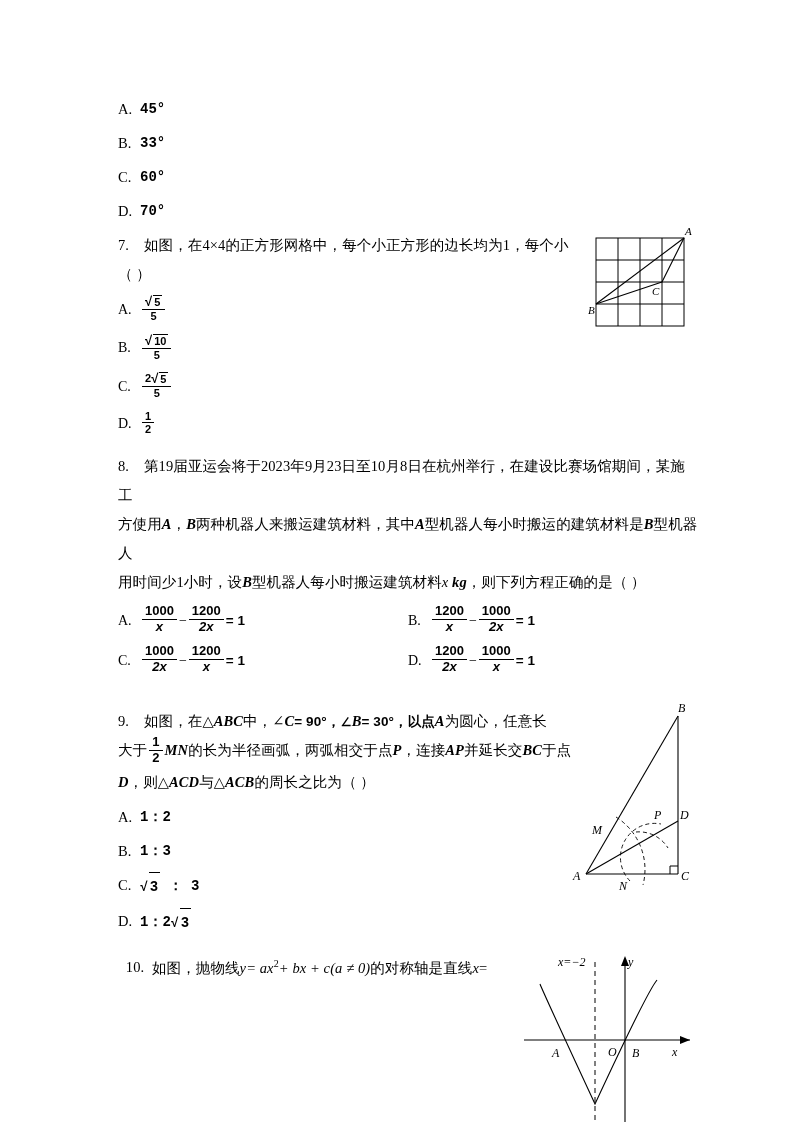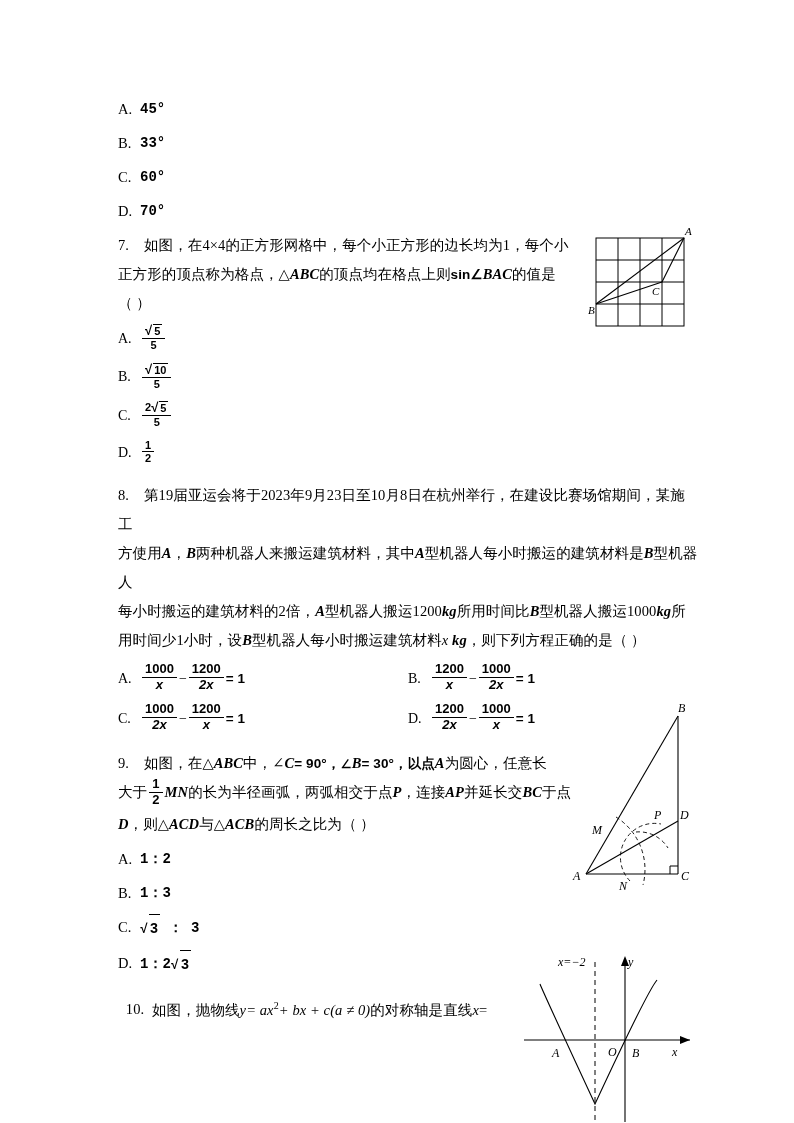--- a/index.html
+++ b/index.html
@@ -140,23 +140,20 @@
       <div class="opt-row">
         <span class="opt-letter">D.</span>
         <span class="opt-body">70°</span>
       </div>
     </div>
 
     <div class="q-block" style="margin-top:4px;">
       <p class="qline">
         <span class="qnum">7.</span><span>如图，在4×4的正方形网格中，每个小正方形的边长均为1，每个小</span>
       </p>
-      <p class="qline">
-        <span>正方形的顶点称为格点，</span><span>△</span><span class="mbi">ABC</span><span>的顶点均在格点上则</span><span class="mb">sin∠</span><span class="mbi">BAC</span><span>的值是</span>
-      </p>
       <p class="qline">（  ）</p>
 
       <div class="sub-opts">
         <div class="opt-frac-row" style="margin-top:2px;">
           <span class="opt-letter">A.</span>
           <span class="frac">
             <span class="num"><span class="radsign">√</span><span class="sqrt">5</span></span>
             <span class="den">5</span>
           </span>
         </div>
@@ -185,23 +182,20 @@
     </div>
 
     <div class="q-block" style="margin-top:14px;">
       <p class="qline">
         <span class="qnum">8.</span><span>第19届亚运会将于2023年9月23日至10月8日在杭州举行，在建设比赛场馆期间，某施工</span>
       </p>
       <p class="qline">
         <span>方使用</span><span class="mbi">A</span><span>，</span><span class="mbi">B</span><span>两种机器人来搬运建筑材料，其中</span><span class="mbi">A</span><span>型机器人每小时搬运的建筑材料是</span><span class="mbi">B</span><span>型机器人</span>
       </p>
       <p class="qline">
-        <span>每小时搬运的建筑材料的2倍，</span><span class="mbi">A</span><span>型机器人搬运1200</span><span class="mbi">kg</span><span>所用时间比</span><span class="mbi">B</span><span>型机器人搬运1000</span><span class="mbi">kg</span><span>所</span>
-      </p>
-      <p class="qline">
         <span>用时间少1小时，设</span><span class="mbi">B</span><span>型机器人每小时搬运建筑材料</span><span class="mi">x</span> <span class="mbi">kg</span><span>，则下列方程正确的是（  ）</span>
       </p>
 
       <div class="sub-opts" style="margin-top:8px;">
         <div class="twocol">
           <div>
             <span class="opt-letter">A.</span>
             <span class="frac small">
               <span class="num">1000</span>
               <span class="den"><i>x</i></span>
@@ -251,21 +245,21 @@
             <span class="frac small">
               <span class="num">1000</span>
               <span class="den"><i>x</i></span>
             </span>
             <span class="mb">= 1</span>
           </div>
         </div>
       </div>
     </div>
 
-    <div class="q-block" style="margin-top:14px;">
+    <div class="q-block" style="margin-top:30px;">
       <p class="qline">
         <span class="qnum">9.</span><span>如图，在</span><span>△</span><span class="mbi">ABC</span><span>中，∠</span><span class="mbi">C</span><span class="mb">= 90°，∠</span><span class="mbi">B</span><span class="mb">= 30°，以点</span><span class="mbi">A</span><span>为圆心，任意长</span>
       </p>
       <p class="qline">
         <span>大于</span><span class="frac small">
             <span class="num">1</span>
             <span class="den">2</span>
           </span><span class="mbi">MN</span><span>的长为半径画弧，两弧相交于点</span><span class="mbi">P</span><span>，连接</span><span class="mbi">AP</span><span>并延长交</span><span class="mbi">BC</span><span>于点</span>
       </p>
       <p class="qline">

